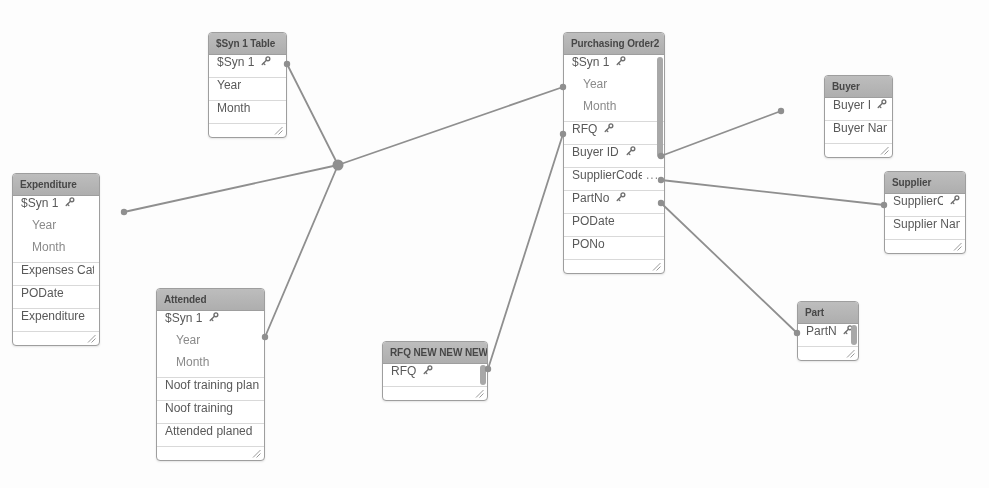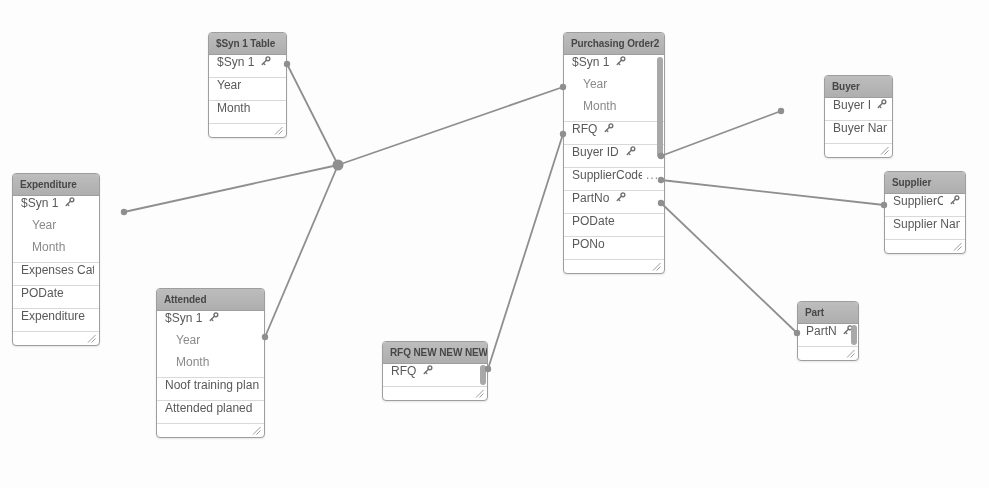--- a/index.html
+++ b/index.html
@@ -113,20 +113,23 @@
       <div class="row indent">
         <span class="lbl">Year</span>
       </div>
       <div class="row indent">
         <span class="lbl">Month</span>
       </div>
       <div class="row bt">
         <span class="lbl">Noof training planed</span>
       </div>
       <div class="row bt">
+        <span class="lbl">Noof training</span>
+      </div>
+      <div class="row bt">
         <span class="lbl">Attended planed</span>
       </div>
       <div class="tbl-footer">
         <span class="grip"><svg width="9" height="9" viewBox="0 0 9 9">
             <g stroke="#9a9a9a" stroke-width="1" fill="none">
               <path d="M8.5 1 L1 8.5"></path>
               <path d="M8.5 4.5 L4.5 8.5"></path>
             </g>
           </svg></span>
       </div>

